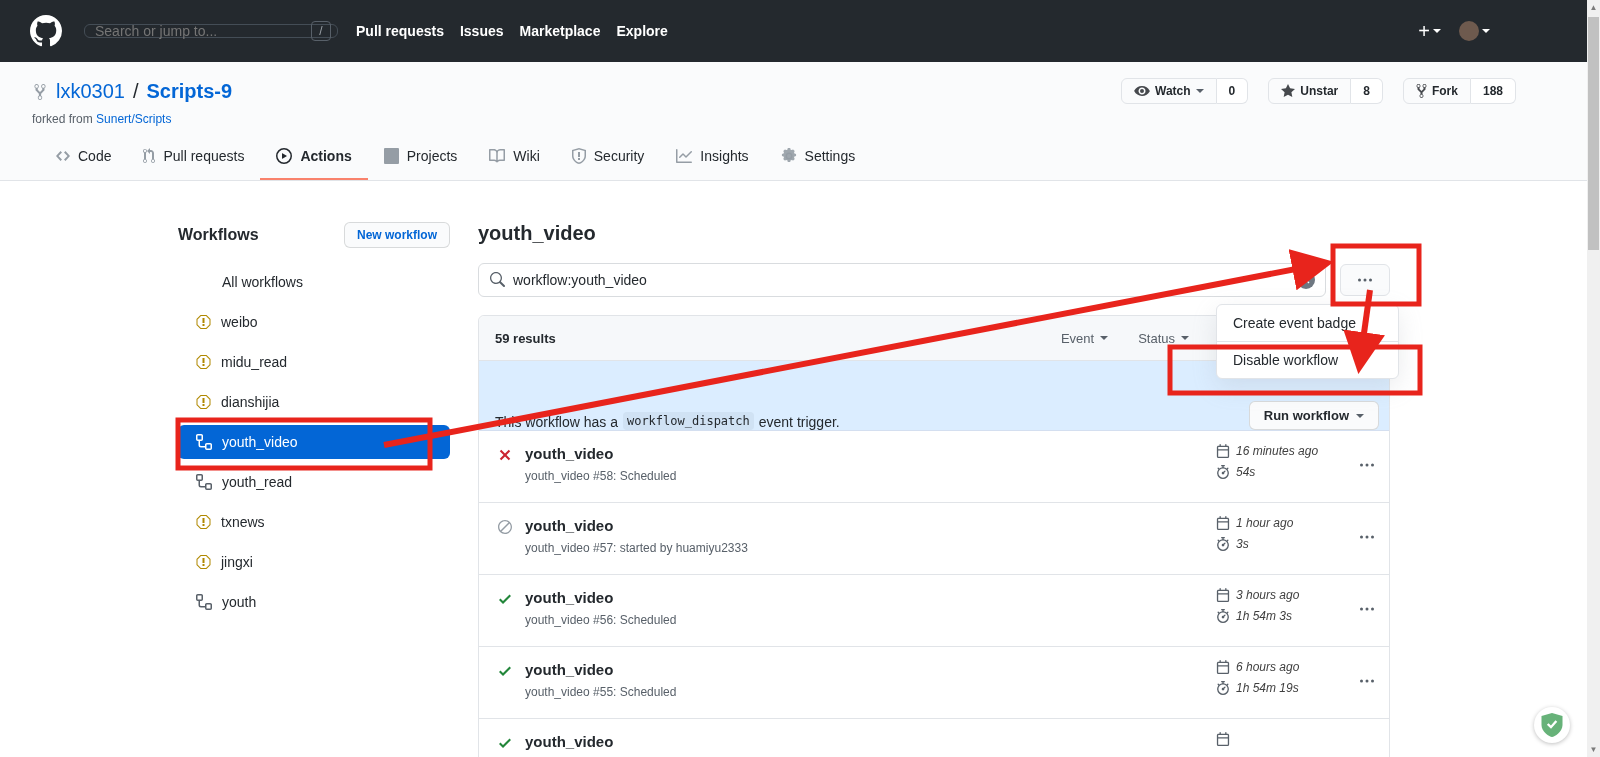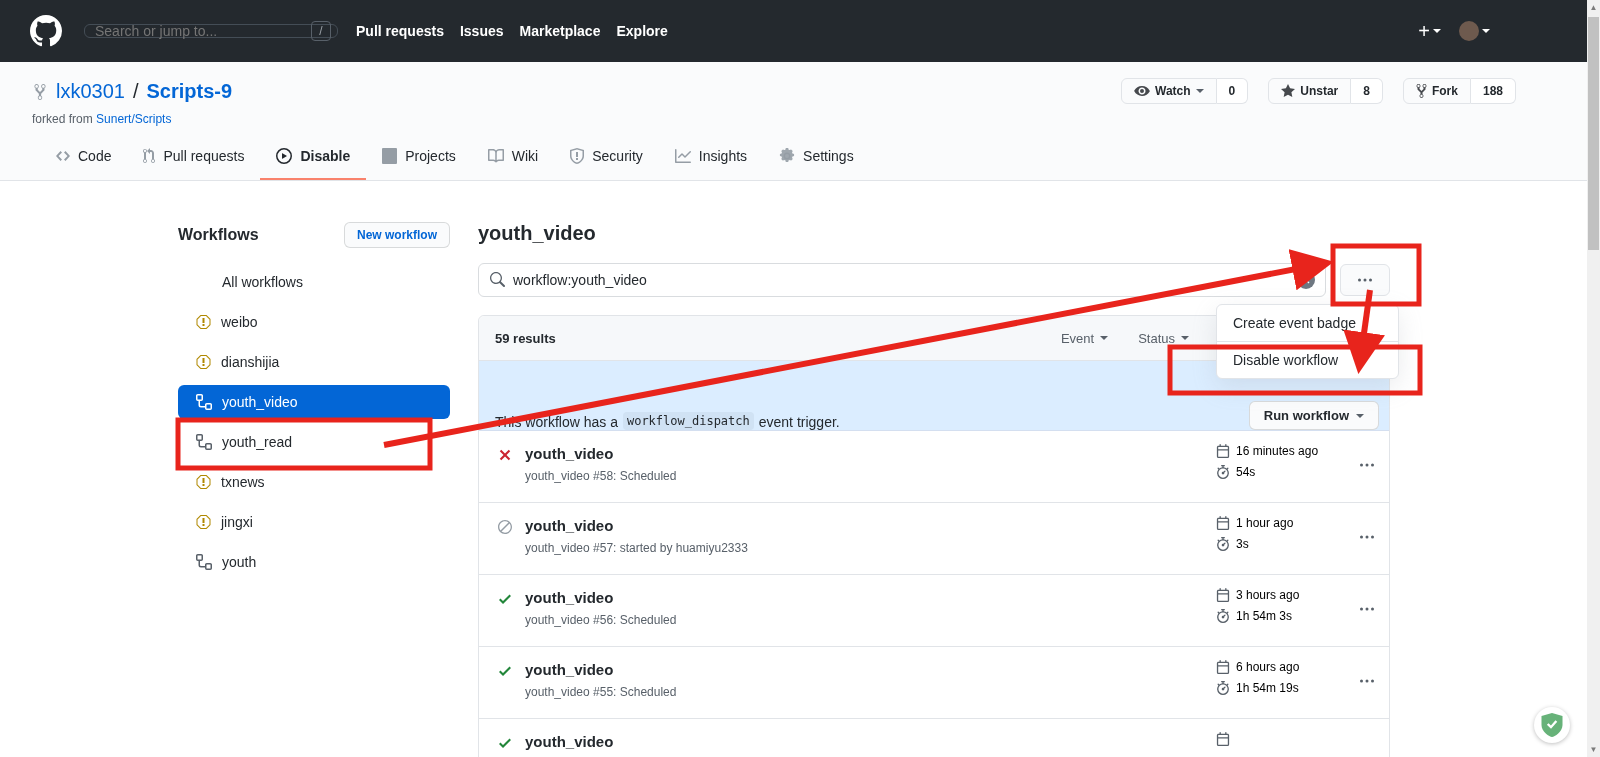--- a/index.html
+++ b/index.html
@@ -96,21 +96,21 @@
   .run-btn { margin-left:auto; background:#fafbfc; border:1px solid rgba(27,31,35,.15); border-radius:6px;
              padding:6px 14px; font-size:13px; font-weight:bold; color:#24292e; display:flex; gap:7px;
              align-items:center; cursor:pointer; }
 
   .run-row { height:72px; border-bottom:1px solid #e1e4e8; display:flex; align-items:flex-start;
              padding:14px 16px 0 18px; position:relative; }
   .run-status { margin-top:2px; width:16px; flex:none; }
   .run-texts { margin-left:12px; }
   .run-title { font-size:15px; font-weight:bold; color:#24292e; cursor:pointer; }
   .run-sub { margin-top:7px; font-size:12px; color:#586069; }
-  .run-meta { position:absolute; left:737px; top:13px; font-size:12px; color:#000000; }
+  .run-meta { position:absolute; left:737px; top:13px; font-size:12px; color:#404040;font-style:italic; }
   .run-meta .mrow { display:flex; align-items:center; gap:6px; margin-bottom:7px; }
   .run-meta svg { fill:#586069; }
   .row-kebab { position:absolute; right:14px; top:26px; cursor:pointer; }
 
   
   .dropdown { position:absolute; left:1216px; top:304px; width:183px; background:#fff;
               border:1px solid #e1e4e8; border-radius:6px; box-shadow:0 8px 24px rgba(149,157,165,.2);
               z-index:40; overflow:hidden; }
   .menu-item { padding:10px 16px; font-size:14px; color:#24292e; cursor:pointer; }
   .menu-item + .menu-item { border-top:1px solid #e1e4e8; }
@@ -211,21 +211,21 @@
     <div class="tab">
       <svg width="12" height="16" viewBox="0 0 12 16">
           <path d="M11 11.28V5c-.03-.78-.34-1.47-.94-2.06C9.46 2.35 8.78 2.03 8 2H7V0L4 3l3 3V4h1c.27.02.48.11.69.31.21.2.3.42.31.69v6.28A1.993 1.993 0 0 0 10 15a1.993 1.993 0 0 0 1-3.72zm-1 2.92c-.66 0-1.2-.55-1.2-1.2 0-.65.55-1.2 1.2-1.2.65 0 1.2.55 1.2 1.2 0 .65-.55 1.2-1.2 1.2zM4 3c0-1.11-.89-2-2-2a1.993 1.993 0 0 0-1 3.72v6.56A1.993 1.993 0 0 0 2 15a1.993 1.993 0 0 0 1-3.72V4.72c.59-.34 1-.98 1-1.72zm-.8 10c0 .66-.55 1.2-1.2 1.2-.65 0-1.2-.55-1.2-1.2 0-.65.55-1.2 1.2-1.2.65 0 1.2.55 1.2 1.2zM2 4.2C1.34 4.2.8 3.65.8 3c0-.65.55-1.2 1.2-1.2.65 0 1.2.55 1.2 1.2 0 .65-.55 1.2-1.2 1.2z"></path>
         </svg>
       <span>Pull requests</span>
     </div>
     <div class="tab active">
       <svg width="16" height="16" viewBox="0 0 16 16">
           <path d="M8 0a8 8 0 1 1 0 16A8 8 0 0 1 8 0ZM1.5 8a6.5 6.5 0 1 0 13 0 6.5 6.5 0 0 0-13 0Zm4.879-2.773 4.264 2.559a.25.25 0 0 1 0 .428l-4.264 2.559A.25.25 0 0 1 6 10.559V5.442a.25.25 0 0 1 .379-.215Z"></path>
         </svg>
-      <span>Disable</span>
+      <span>Actions</span>
     </div>
     <div class="tab">
       <svg width="15" height="16" viewBox="0 0 15 16">
           <path d="M10 12h3V2h-3v10zm-4-2h3V2H6v8zm-4 4h3V2H2v12zm-1 1h13V1H1v14zM14 0H1a1 1 0 0 0-1 1v14a1 1 0 0 0 1 1h13a1 1 0 0 0 1-1V1a1 1 0 0 0-1-1z"></path>
         </svg>
       <span>Projects</span>
     </div>
     <div class="tab">
       <svg width="16" height="16" viewBox="0 0 16 16">
           <path d="M0 1.75A.75.75 0 0 1 .75 1h4.253c1.227 0 2.317.59 3 1.501A3.743 3.743 0 0 1 11.006 1h4.245a.75.75 0 0 1 .75.75v10.5a.75.75 0 0 1-.75.75h-4.507a2.25 2.25 0 0 0-1.591.659l-.622.621a.75.75 0 0 1-1.06 0l-.622-.621A2.25 2.25 0 0 0 5.258 13H.75a.75.75 0 0 1-.75-.75Zm7.251 10.324.004-5.073-.002-2.253A2.25 2.25 0 0 0 5.003 2.5H1.5v9h3.757a3.75 3.75 0 0 1 1.994.574ZM8.755 4.75l-.004 7.322a3.752 3.752 0 0 1 1.992-.572H14.5v-9h-3.495a2.25 2.25 0 0 0-2.25 2.25Z"></path>
@@ -261,20 +261,26 @@
   </div>
   <div class="wf-list">
     <div class="wf-item" style="padding-left:44px">
       <span>All workflows</span>
     </div>
     <div class="wf-item">
       <svg class="warn" width="15" height="16" viewBox="0 0 14 16">
           <path d="M10 1H4L0 5v6l4 4h6l4-4V5l-4-4zm3 9.5L9.5 14h-5L1 10.5v-5L4.5 2h5L13 5.5v5zM6 4h2v5H6V4zm0 6h2v2H6v-2z"></path>
         </svg>
       <span>weibo</span>
+    </div>
+    <div class="wf-item">
+      <svg class="warn" width="15" height="16" viewBox="0 0 14 16">
+          <path d="M10 1H4L0 5v6l4 4h6l4-4V5l-4-4zm3 9.5L9.5 14h-5L1 10.5v-5L4.5 2h5L13 5.5v5zM6 4h2v5H6V4zm0 6h2v2H6v-2z"></path>
+        </svg>
+      <span>midu_read</span>
     </div>
     <div class="wf-item">
       <svg class="warn" width="15" height="16" viewBox="0 0 14 16">
           <path d="M10 1H4L0 5v6l4 4h6l4-4V5l-4-4zm3 9.5L9.5 14h-5L1 10.5v-5L4.5 2h5L13 5.5v5zM6 4h2v5H6V4zm0 6h2v2H6v-2z"></path>
         </svg>
       <span>dianshijia</span>
     </div>
     <div class="wf-item selected">
       <svg class="flow" width="16" height="16" viewBox="0 0 16 16">
           <path d="M0 1.75C0 .784.784 0 1.75 0h3.5C6.216 0 7 .784 7 1.75v3.5A1.75 1.75 0 0 1 5.25 7H4v4a1 1 0 0 0 1 1h4v-1.25C9 9.784 9.784 9 10.75 9h3.5c.966 0 1.75.784 1.75 1.75v3.5A1.75 1.75 0 0 1 14.25 16h-3.5A1.75 1.75 0 0 1 9 14.25V13.5H5a2.5 2.5 0 0 1-2.5-2.5V7h-.75A1.75 1.75 0 0 1 0 5.25Zm1.75-.25a.25.25 0 0 0-.25.25v3.5c0 .138.112.25.25.25h3.5a.25.25 0 0 0 .25-.25v-3.5a.25.25 0 0 0-.25-.25Zm9 9a.25.25 0 0 0-.25.25v3.5c0 .138.112.25.25.25h3.5a.25.25 0 0 0 .25-.25v-3.5a.25.25 0 0 0-.25-.25Z"></path>

